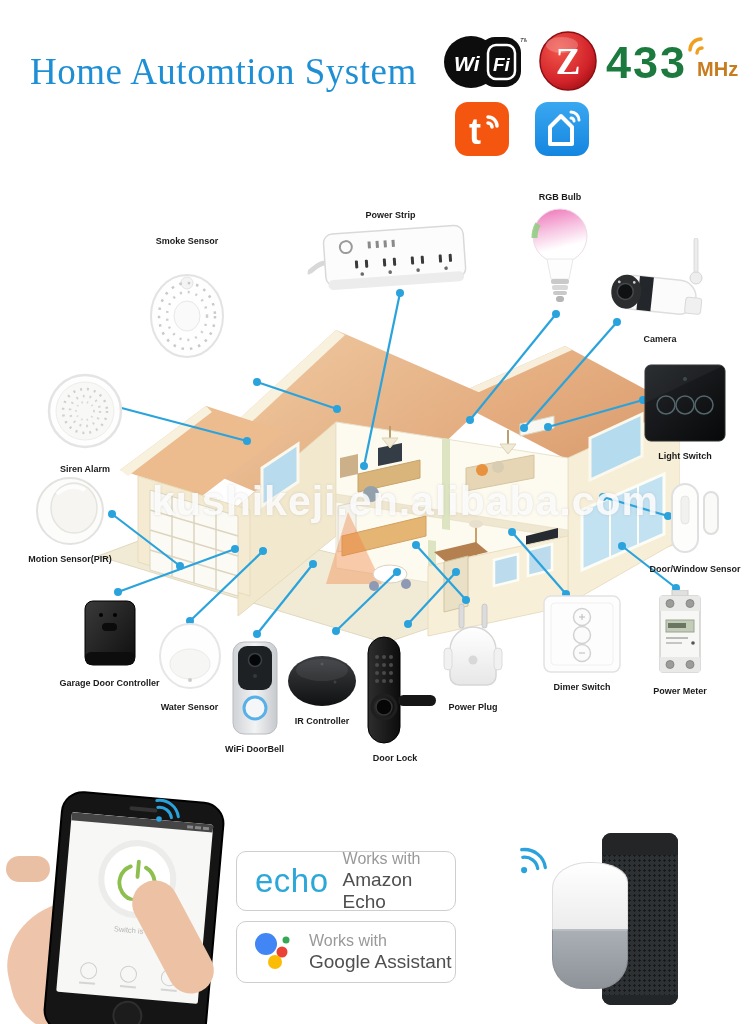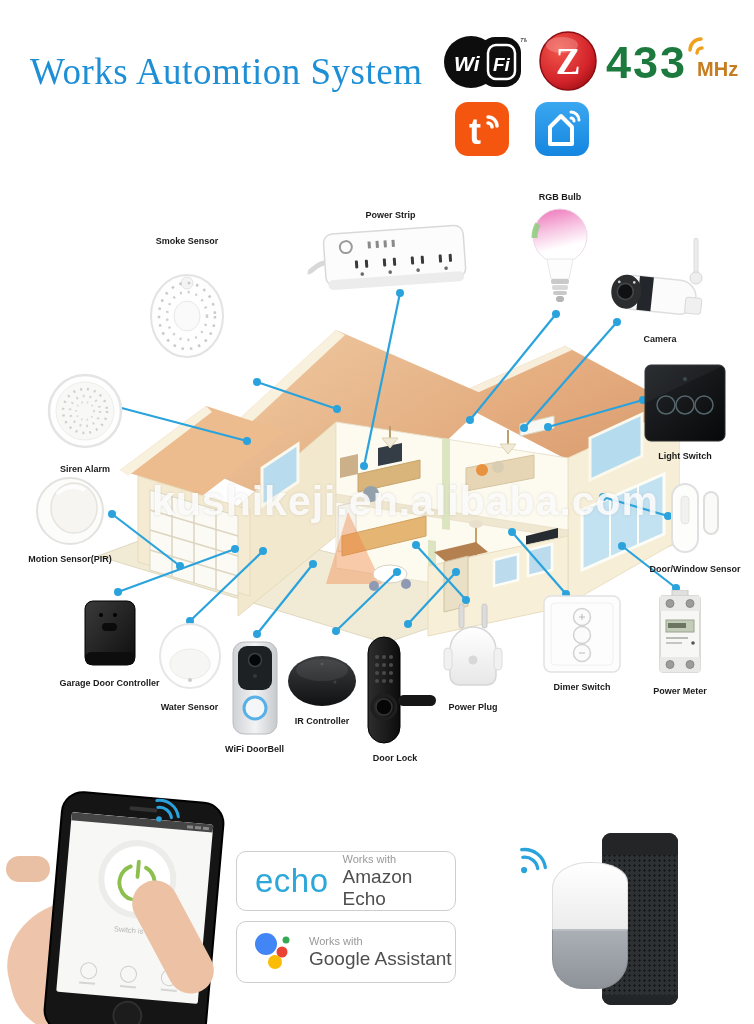--- a/index.html
+++ b/index.html
@@ -59,41 +59,41 @@
   .icon-row .c{width:15px;height:15px;border-radius:50%;border:1.5px solid #cfcfcf;}
   .icon-row .t{width:16px;height:2px;background:#d5d5d5;}
   .homebtn{position:absolute;left:50%;bottom:5px;width:26px;height:26px;margin-left:-13px;
            border-radius:50%;background:#1c1c1c;border:2px solid #2e2e2e;}
   .badge{position:absolute;left:236px;width:218px;background:#fff;border:1.5px solid #cecece;
          border-radius:10px;display:flex;align-items:center;z-index:6;}
   .badge-echo{top:851px;height:58px;}
   .badge-google{top:921px;height:60px;}
   .echo-word{font-size:33px;color:#2ba7d9;margin-left:18px;letter-spacing:.5px;}
   .badge .txt{margin-left:14px;display:flex;flex-direction:column;gap:1px;}
-  .badge .small{font-size:11px;color:#999;}
+  .badge .small{font-size:16px;color:#999;}
   .badge .big{font-size:19px;color:#4f4f4f;}
   .ga-logo{margin-left:16px;}
   .speaker-echo{position:absolute;left:602px;top:833px;width:76px;height:172px;z-index:4;
       background:#2e3133;border-radius:9px;
       background-image:radial-gradient(#17191a 1px, transparent 1.3px);background-size:5px 5px;}
   .speaker-echo:before{content:"";position:absolute;left:0;right:0;top:0;height:22px;background:#232526;border-radius:9px 9px 0 0;}
   .speaker-echo:after{content:"";position:absolute;left:0;right:0;bottom:0;height:10px;background:#232628;border-radius:0 0 9px 9px;}
   .speaker-gh{position:absolute;left:552px;top:862px;width:74px;height:123px;z-index:5;}
   .gh-top{width:74px;height:66px;background:linear-gradient(#ffffff,#ececec);
           border:1px solid #ddd;border-radius:36px 36px 0 0/26px 20px 0 0;border-bottom:none;}
   .gh-bottom{width:74px;height:57px;background:linear-gradient(#a9afb4,#8d9399);
              border-radius:0 0 30px 30px;border:1px solid #8a9095;border-top:2px solid #b9bec2;}
   .wifi-mark{position:absolute;z-index:6;}
 </style>
 </head>
 <body>
 
 <div class="canvas">
 
-  <div class="title">Works Automtion System</div>
+  <div class="title">Home Automtion System</div>
 
   <div class="logo" style="left:443px;top:32px;font-style:italic;">
     <svg width="84" height="60" viewBox="0 0 84 60">
       <ellipse cx="28" cy="30" rx="27" ry="26" fill="#0d0d0d"></ellipse>
       <rect x="36" y="5" width="42" height="50" rx="16" fill="#0d0d0d"></rect>
       <text x="11" y="39" font-size="21" font-weight="bold" fill="#fff" font-family="Liberation Sans,sans-serif">Wi</text>
       <rect x="45" y="13" width="27" height="34" rx="8" fill="none" stroke="#fff" stroke-width="2.5"></rect>
       <text x="50" y="39" font-size="19" font-weight="bold" fill="#fff" font-family="Liberation Sans,sans-serif">Fi</text>
       <text x="77" y="10" font-size="6" fill="#111" font-family="Liberation Sans,sans-serif">TM</text>
     </svg>

